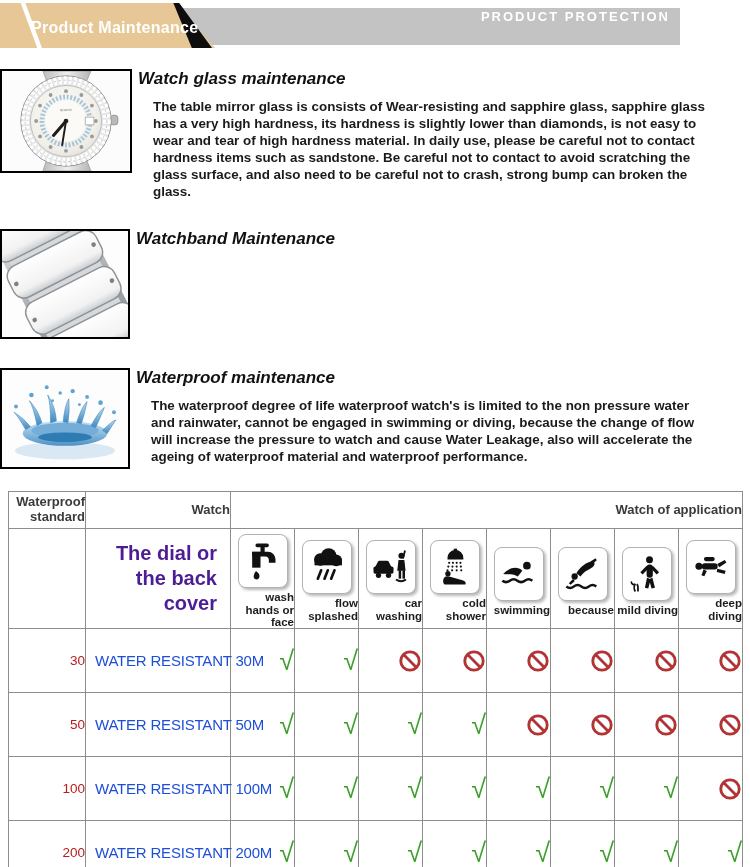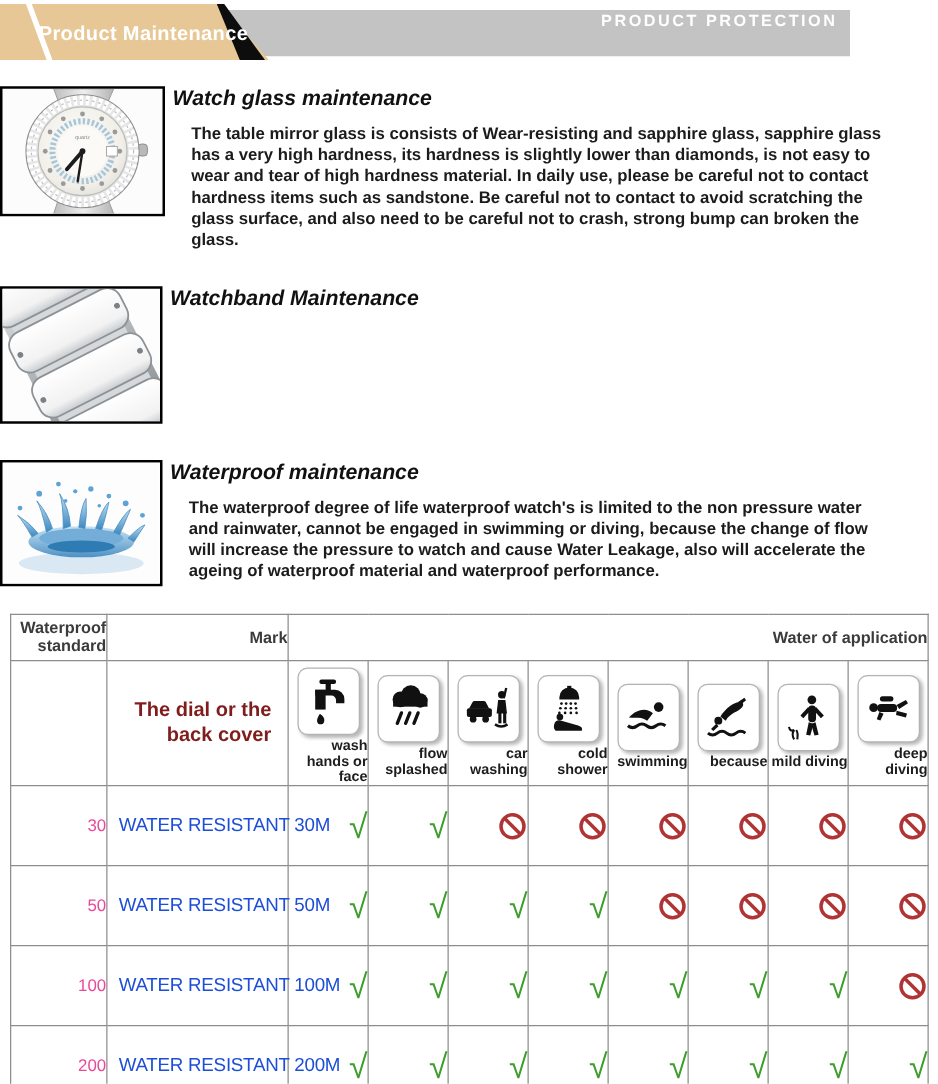--- a/index.html
+++ b/index.html
@@ -29,29 +29,29 @@
   .img3 { width:130px; height:101px; }
   .care-body { margin-left:6px; width:574px; }
   .care-title { font-size:17px; font-weight:bold; font-style:italic; color:#111; margin-bottom:9px; }
   .care-text { font-size:13.4px; font-weight:bold; color:#1b1b1b; line-height:1.27; padding-left:15px; }
 
   
   table.wp { border-collapse:collapse; table-layout:fixed; margin:22px 0 0 8px; width:734px; }
   table.wp td { border:1px solid #8d8d8d; text-align:right; vertical-align:middle; background:#fff; }
   td.hdr { background:#e3e3e3; color:#3b3b3b; font-size:13px; font-weight:bold; line-height:1.15; height:37px; }
   tr.iconrow td { height:82px; }
-  td.dialcell { font-size:16px; font-weight:bold; color:#7f1d1d; }
+  td.dialcell { font-size:20px; font-weight:bold; color:#4c1d95; }
   td.dialcell .inner { width:118px; margin:0 auto; line-height:1.25; }
   .appcell { padding-top:5px; }
   .iconbox { width:50px; height:54px; margin:0 auto; background:#fff; border:1px solid #b3b3b3; border-radius:8px;
              box-shadow:2px 2px 3px rgba(0,0,0,.28); display:flex; align-items:center; justify-content:center; }
   .iconbox svg { width:40px; height:40px; }
   .applabel { font-size:11.5px; font-weight:bold; color:#1d1d1d; line-height:1.08; margin-top:3px; }
   tr.datarow td { height:64px; }
-  td.stdcell { font-size:13.5px; color:#ec4899; }
+  td.stdcell { font-size:13.5px; color:#b91c1c; }
   td.markcell { font-size:15px; color:#1d4ed8; text-align:left; padding-left:9px; letter-spacing:-.2px; white-space:nowrap; }
   .check { font-size:27px; color:#3a9e28; font-weight:normal; line-height:1; display:inline-block; transform:translateY(1px); }
   .ban svg { width:24px; height:24px; vertical-align:middle; }
 </style>
 </head>
 <body>
 
 <header class="banner">
   <div class="banner-gray"></div>
   <div class="banner-tan"></div>
@@ -202,22 +202,22 @@
       <col style="width:64px">
       <col style="width:64px">
     <col style="width:64px">
       <col style="width:64px">
       <col style="width:64px">
       <col style="width:64px">
   </colgroup>
   <tbody id="wp-body">
     <tr>
       <td class="hdr">Waterproof standard</td>
-      <td class="hdr">Mark</td>
-      <td class="hdr" colspan="8">Water of application</td>
+      <td class="hdr">Watch</td>
+      <td class="hdr" colspan="8">Watch of application</td>
     </tr>
     <tr class="iconrow">
       <td></td>
       <td class="dialcell">
         <div class="inner">The dial or the back cover</div>
       </td>
 
     <td class="appcell">
           <div class="iconbox">
             <svg viewBox="0 0 48 48">

